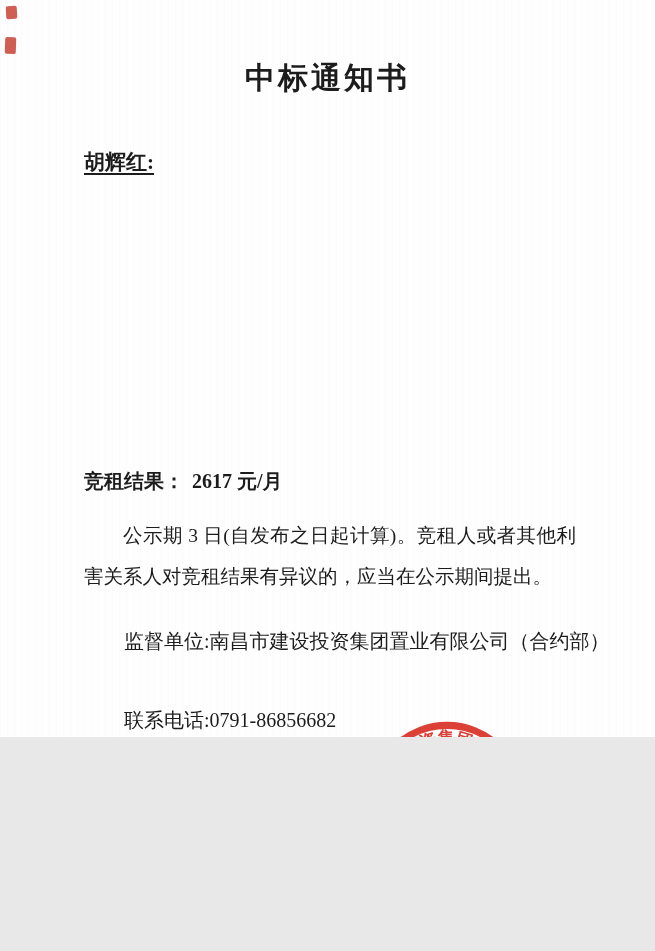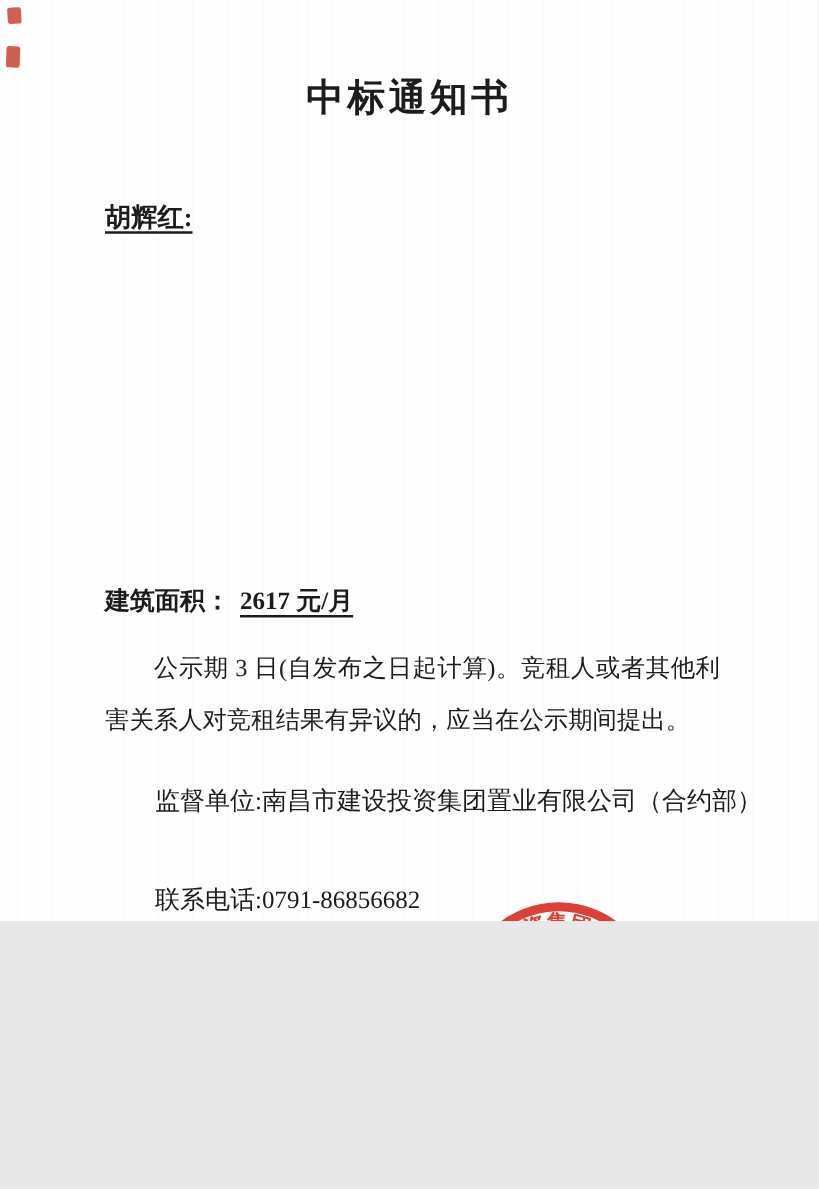--- a/index.html
+++ b/index.html
@@ -18,42 +18,40 @@
     text-align:center;
     font-size:30px;font-weight:600;letter-spacing:3px;
   }
   .recipient{
     position:absolute;top:148px;left:84px;
     font-size:21px;font-weight:bold;
     text-decoration:underline;
     text-underline-offset:4px;
     text-decoration-thickness:1.5px;
     padding-right:2px;
-    margin-top:12px;
   }
   .para{
     position:absolute;left:84px;width:492px;
     font-size:19.5px;line-height:41px;
     text-align:justify;
     text-indent:2em;
   }
   .para-1{top:183px;}
   .para-2{top:515px;}
   .hl{
     font-weight:bold;
     text-decoration:underline;
     text-underline-offset:5px;
     text-decoration-thickness:1.6px;
   }
   .result-line{
     position:absolute;top:461px;left:84px;
     font-size:20px;font-weight:bold;line-height:41px;
   }
   .result-value{
-    text-decoration:underline;
     text-underline-offset:5px;
     text-decoration-thickness:1.6px;
     padding:0 14px 0 8px;
     margin-top:12px;
   }
   .supervisor-line{position:absolute;top:621px;left:84px;font-size:20px;line-height:41px;text-indent:2em;}
   .phone-line{position:absolute;top:700px;left:84px;font-size:20px;line-height:41px;text-indent:2em;}
   .issuer-line{position:absolute;top:770px;left:211px;font-size:20px;line-height:41px;letter-spacing:0.5px;}
   .date-line{position:absolute;top:815px;left:362px;font-size:20px;line-height:41px;margin-left:38px;}
   .stamp{
@@ -72,21 +70,21 @@
 <div id="page">
 
   <div class="corner-mark corner-mark-1"></div>
   <div class="corner-mark corner-mark-2"></div>
 
   <div class="doc-title">中标通知书</div>
 
   <div class="recipient">胡辉红:</div>
 
 
-  <div class="result-line"><span>建筑面积：</span><span class="result-value">2617 元/月</span></div>
+  <div class="result-line"><span>竞租结果：</span><span class="result-value">2617 元/月</span></div>
 
   <div class="para para-2">公示期 3 日(自发布之日起计算)。竞租人或者其他利害关系人对竞租结果有异议的，应当在公示期间提出。</div>
 
   <div class="supervisor-line">监督单位:南昌市建设投资集团置业有限公司（合约部）</div>
 
   <div class="phone-line">联系电话:0791-86856682</div>
 
   <div class="issuer-line"><span>招租人：</span><span>南昌市建设投资集团置业有限公司</span></div>
 
   <div class="date-line">2023 年 9 月 28 日</div>

